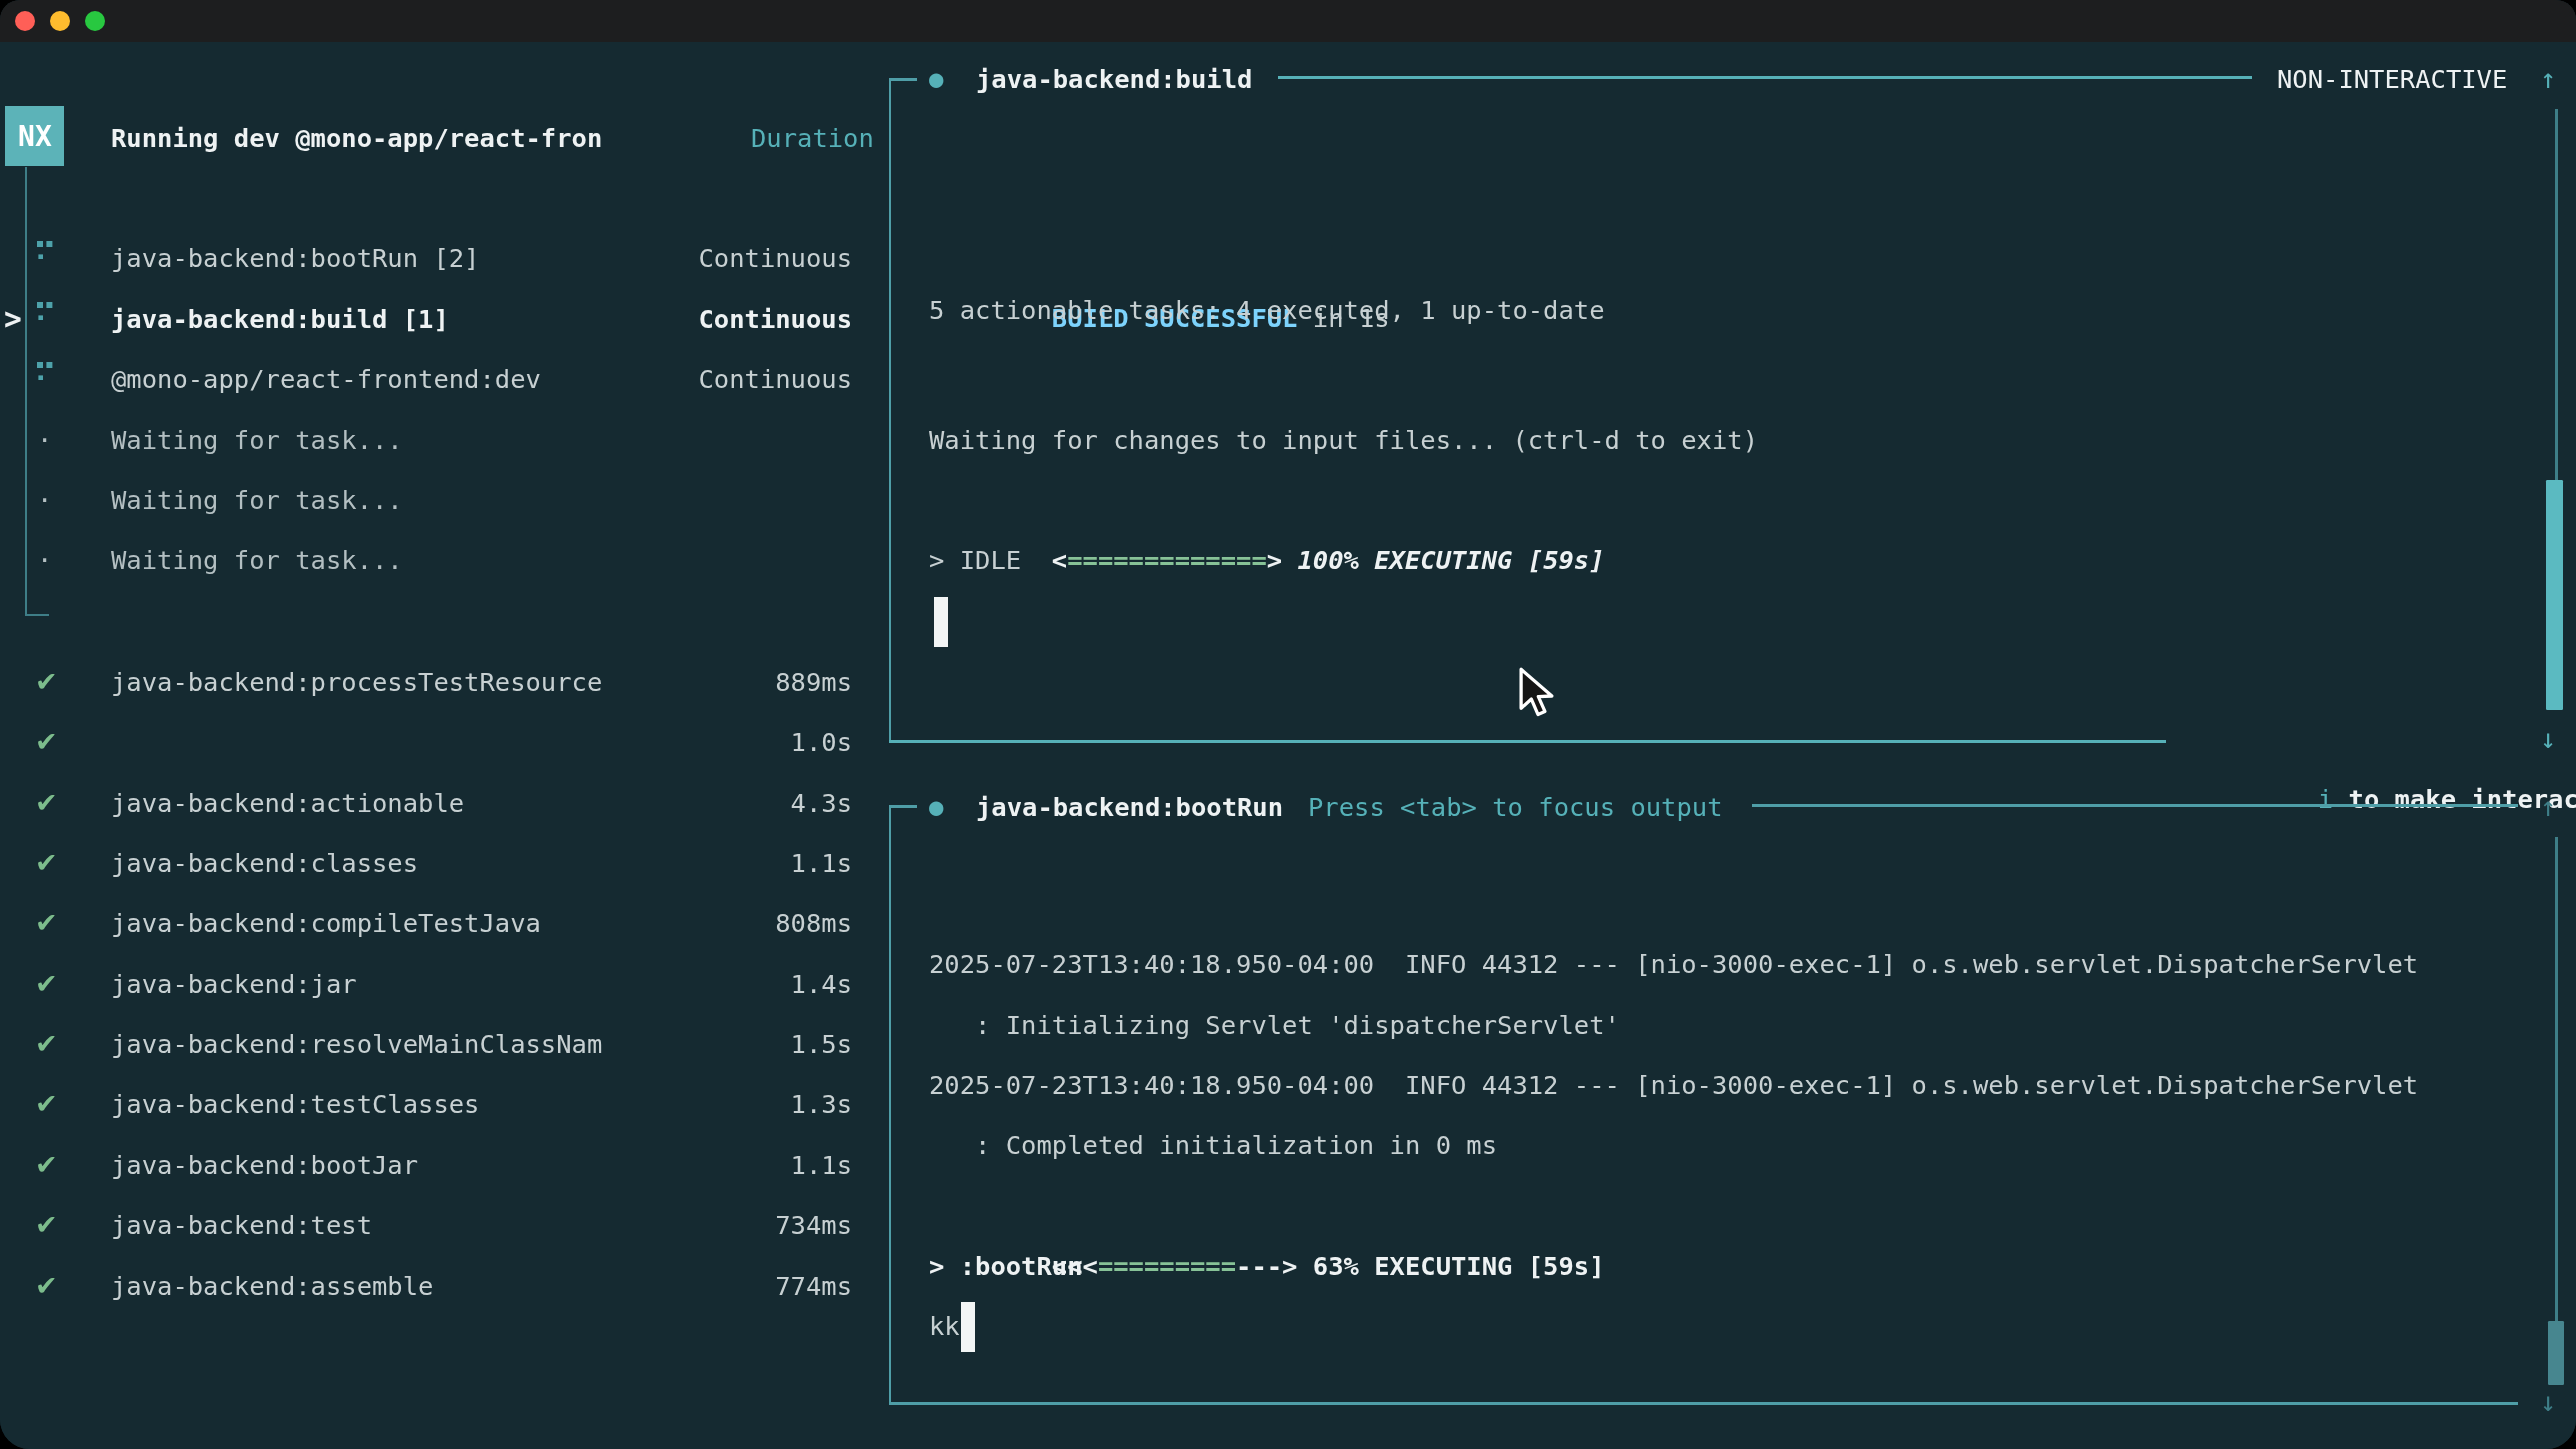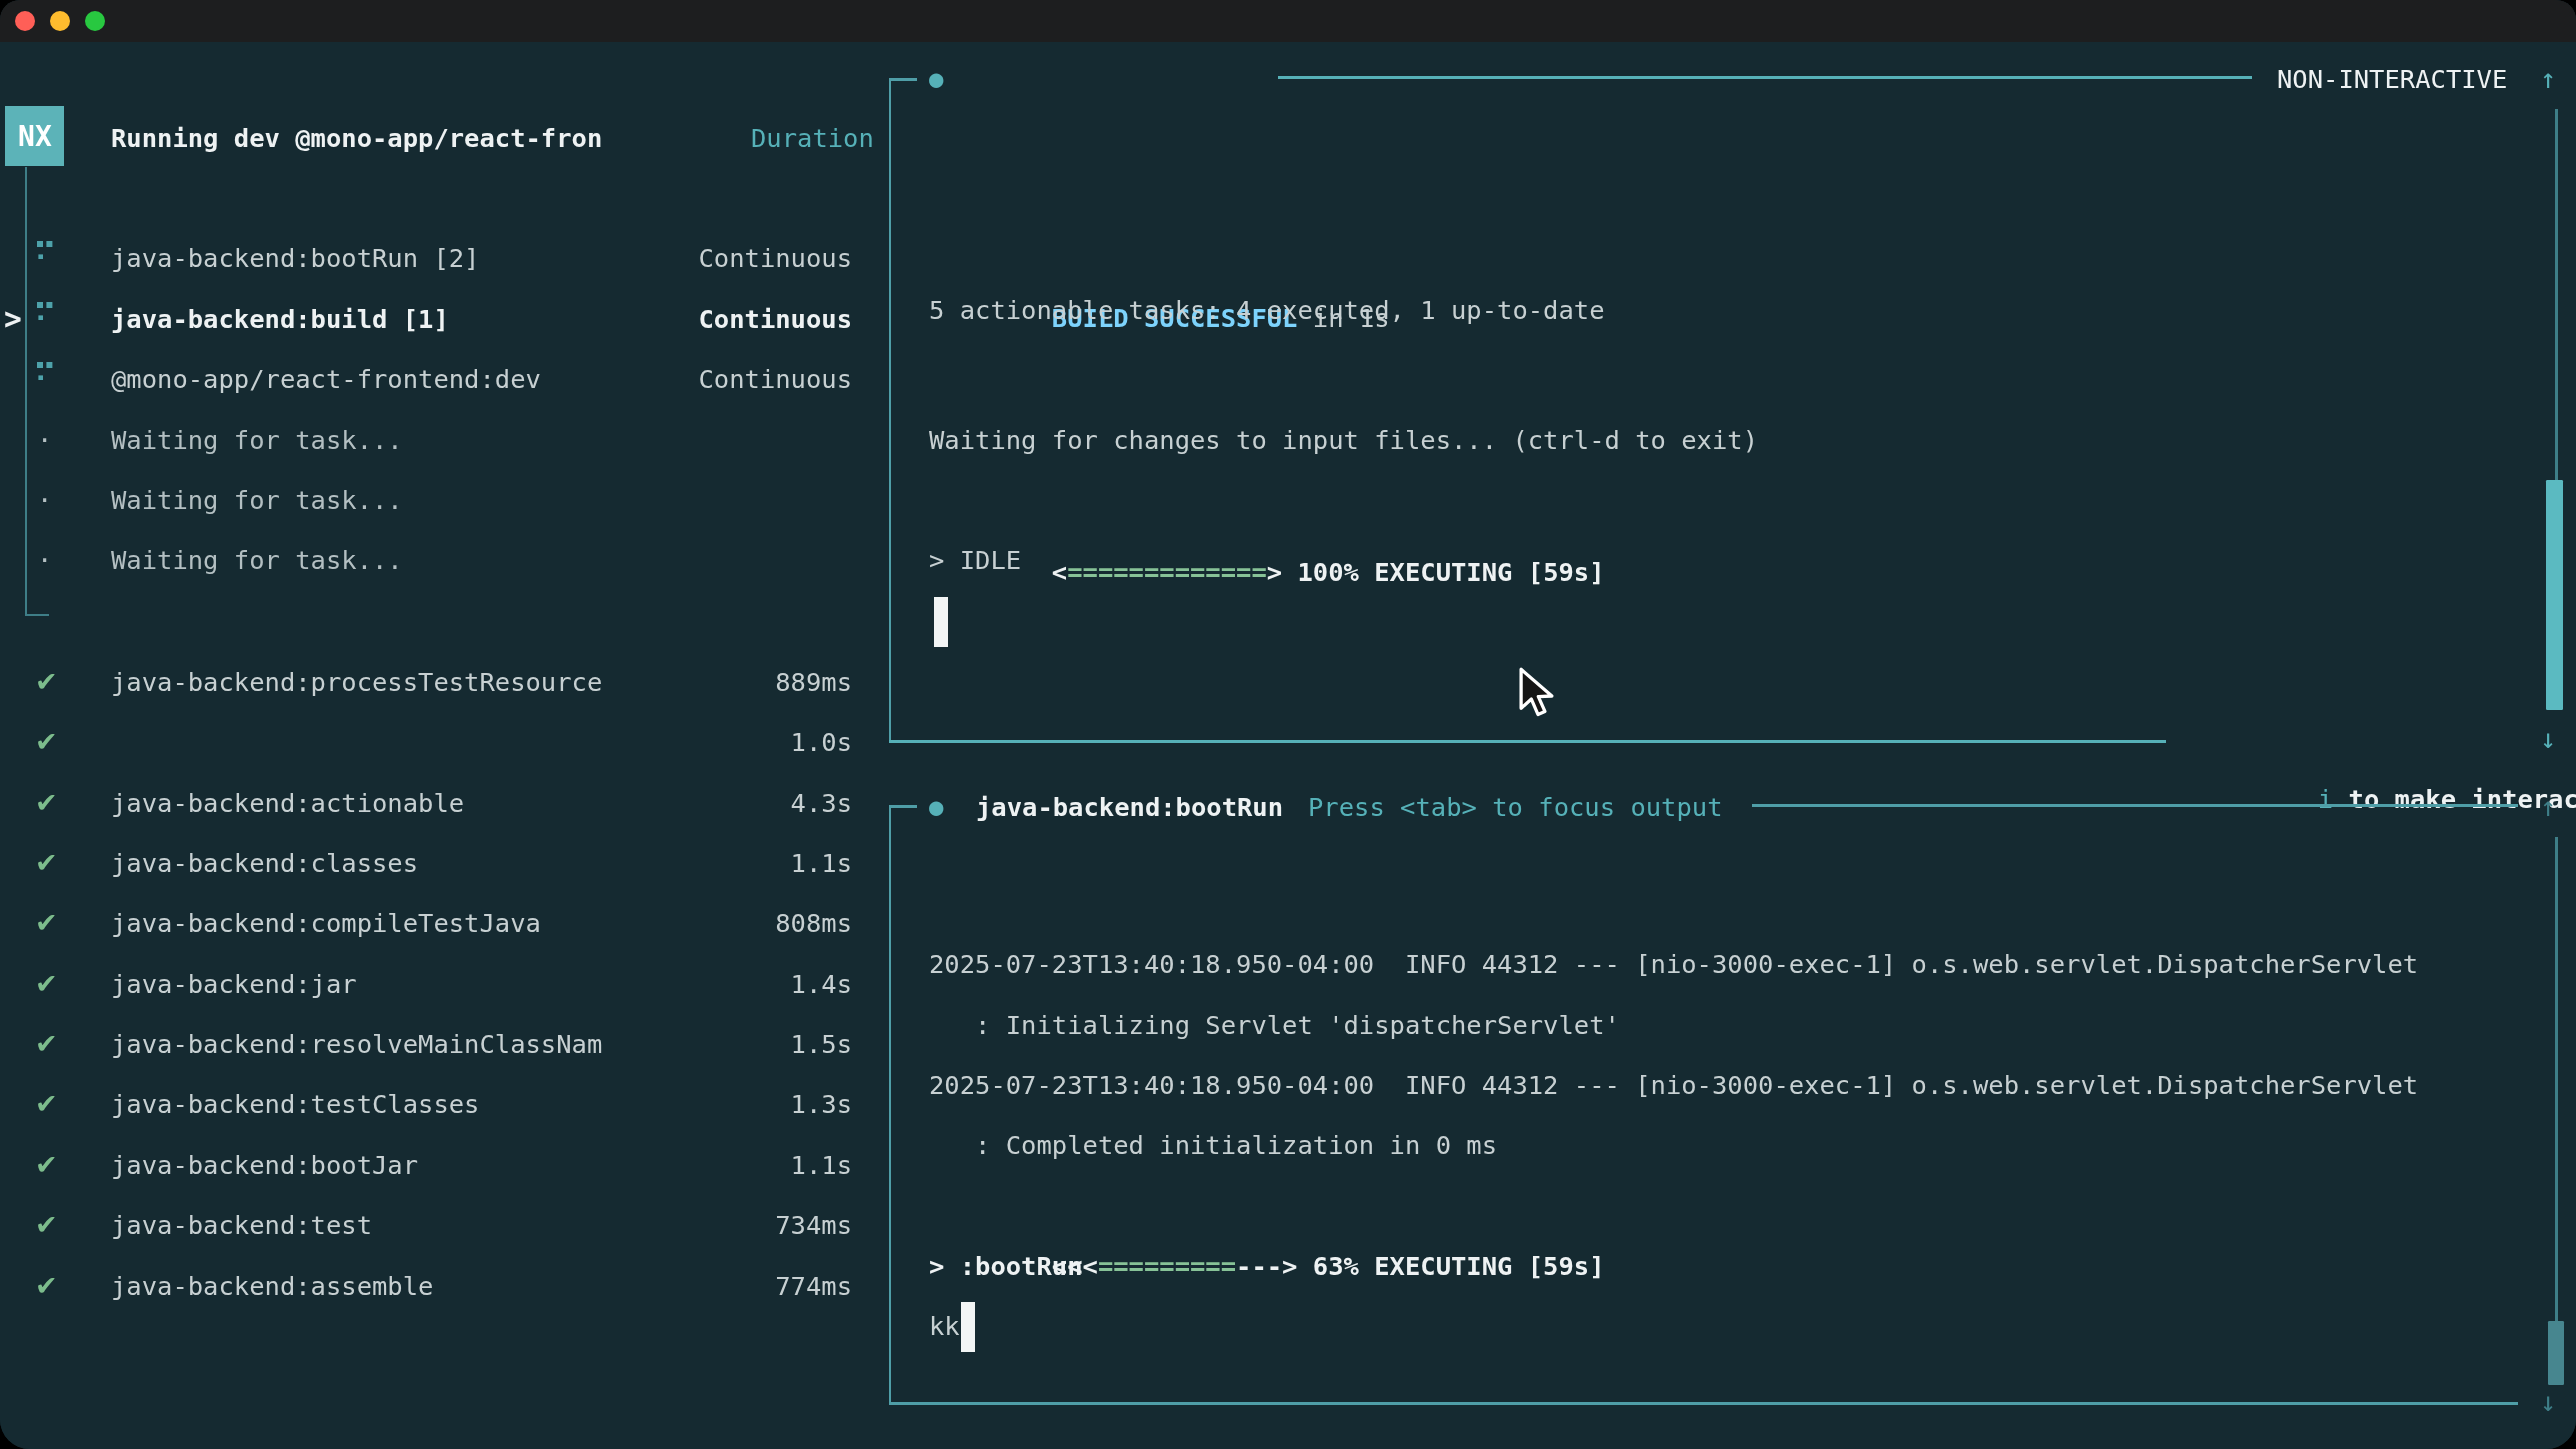--- a/index.html
+++ b/index.html
@@ -160,30 +160,31 @@
       <div class="t" style="left:27px;top:1334px;">
         
       </div>
       <div class="t" style="left:604px;top:1334px;">
         
       </div>
 
       <div class="vline" style="left:889px;top:36px;height:664px;"></div>
       <div class="hline" style="left:889px;top:36px;width:28px;"></div>
       <span class="bullet" style="left:929px;top:6.7px;">●</span>
+      <div class="t b" style="left:976px;top:6.7px;">java-backend:build</div>
       <div class="hline" style="left:1278px;top:34px;width:974px;background:#56b1b8;"></div>
       <div class="t" style="left:2277px;top:6.7px;color:#eef2f3;">NON-INTERACTIVE</div>
       <span class="arrow teal" style="left:2540px;top:6.7px;">↑</span>
 
       <div class="t" style="left:929px;top:186px;">
         <span class="green b" style="color:#7dd3fc">BUILD SUCCESSFUL</span><span> in 1s</span>
       </div>
       <div class="t" style="left:929px;top:238px;">5 actionable tasks: 4 executed, 1 up-to-date</div>
       <div class="t" style="left:929px;top:368px;">Waiting for changes to input files... (ctrl-d to exit)</div>
-      <div class="t" style="left:929px;top:440px;">
+      <div class="t" style="left:929px;top:428px;font-style:italic;">
         <span class="b">&lt;</span><span class="green b" style="color:#87c297">=============</span><span class="b">&gt;</span><span class="b"> 100% EXECUTING [59s]</span>
       </div>
       <div class="t" style="left:929px;top:488px;">&gt; IDLE</div>
       <div class="cursor" style="left:934px;top:555px;height:50px;"></div>
 
       <div class="sb-track" style="left:2555px;top:67px;height:371px;"></div>
       <div class="sb-thumb" style="left:2546px;top:438px;width:17.4px;height:230px;background:#5bbac1;"></div>
 
       <div class="hline" style="left:889px;top:698px;width:1277px;background:#56b1b8;"></div>
       <div class="t" style="left:2195px;top:667px;">

